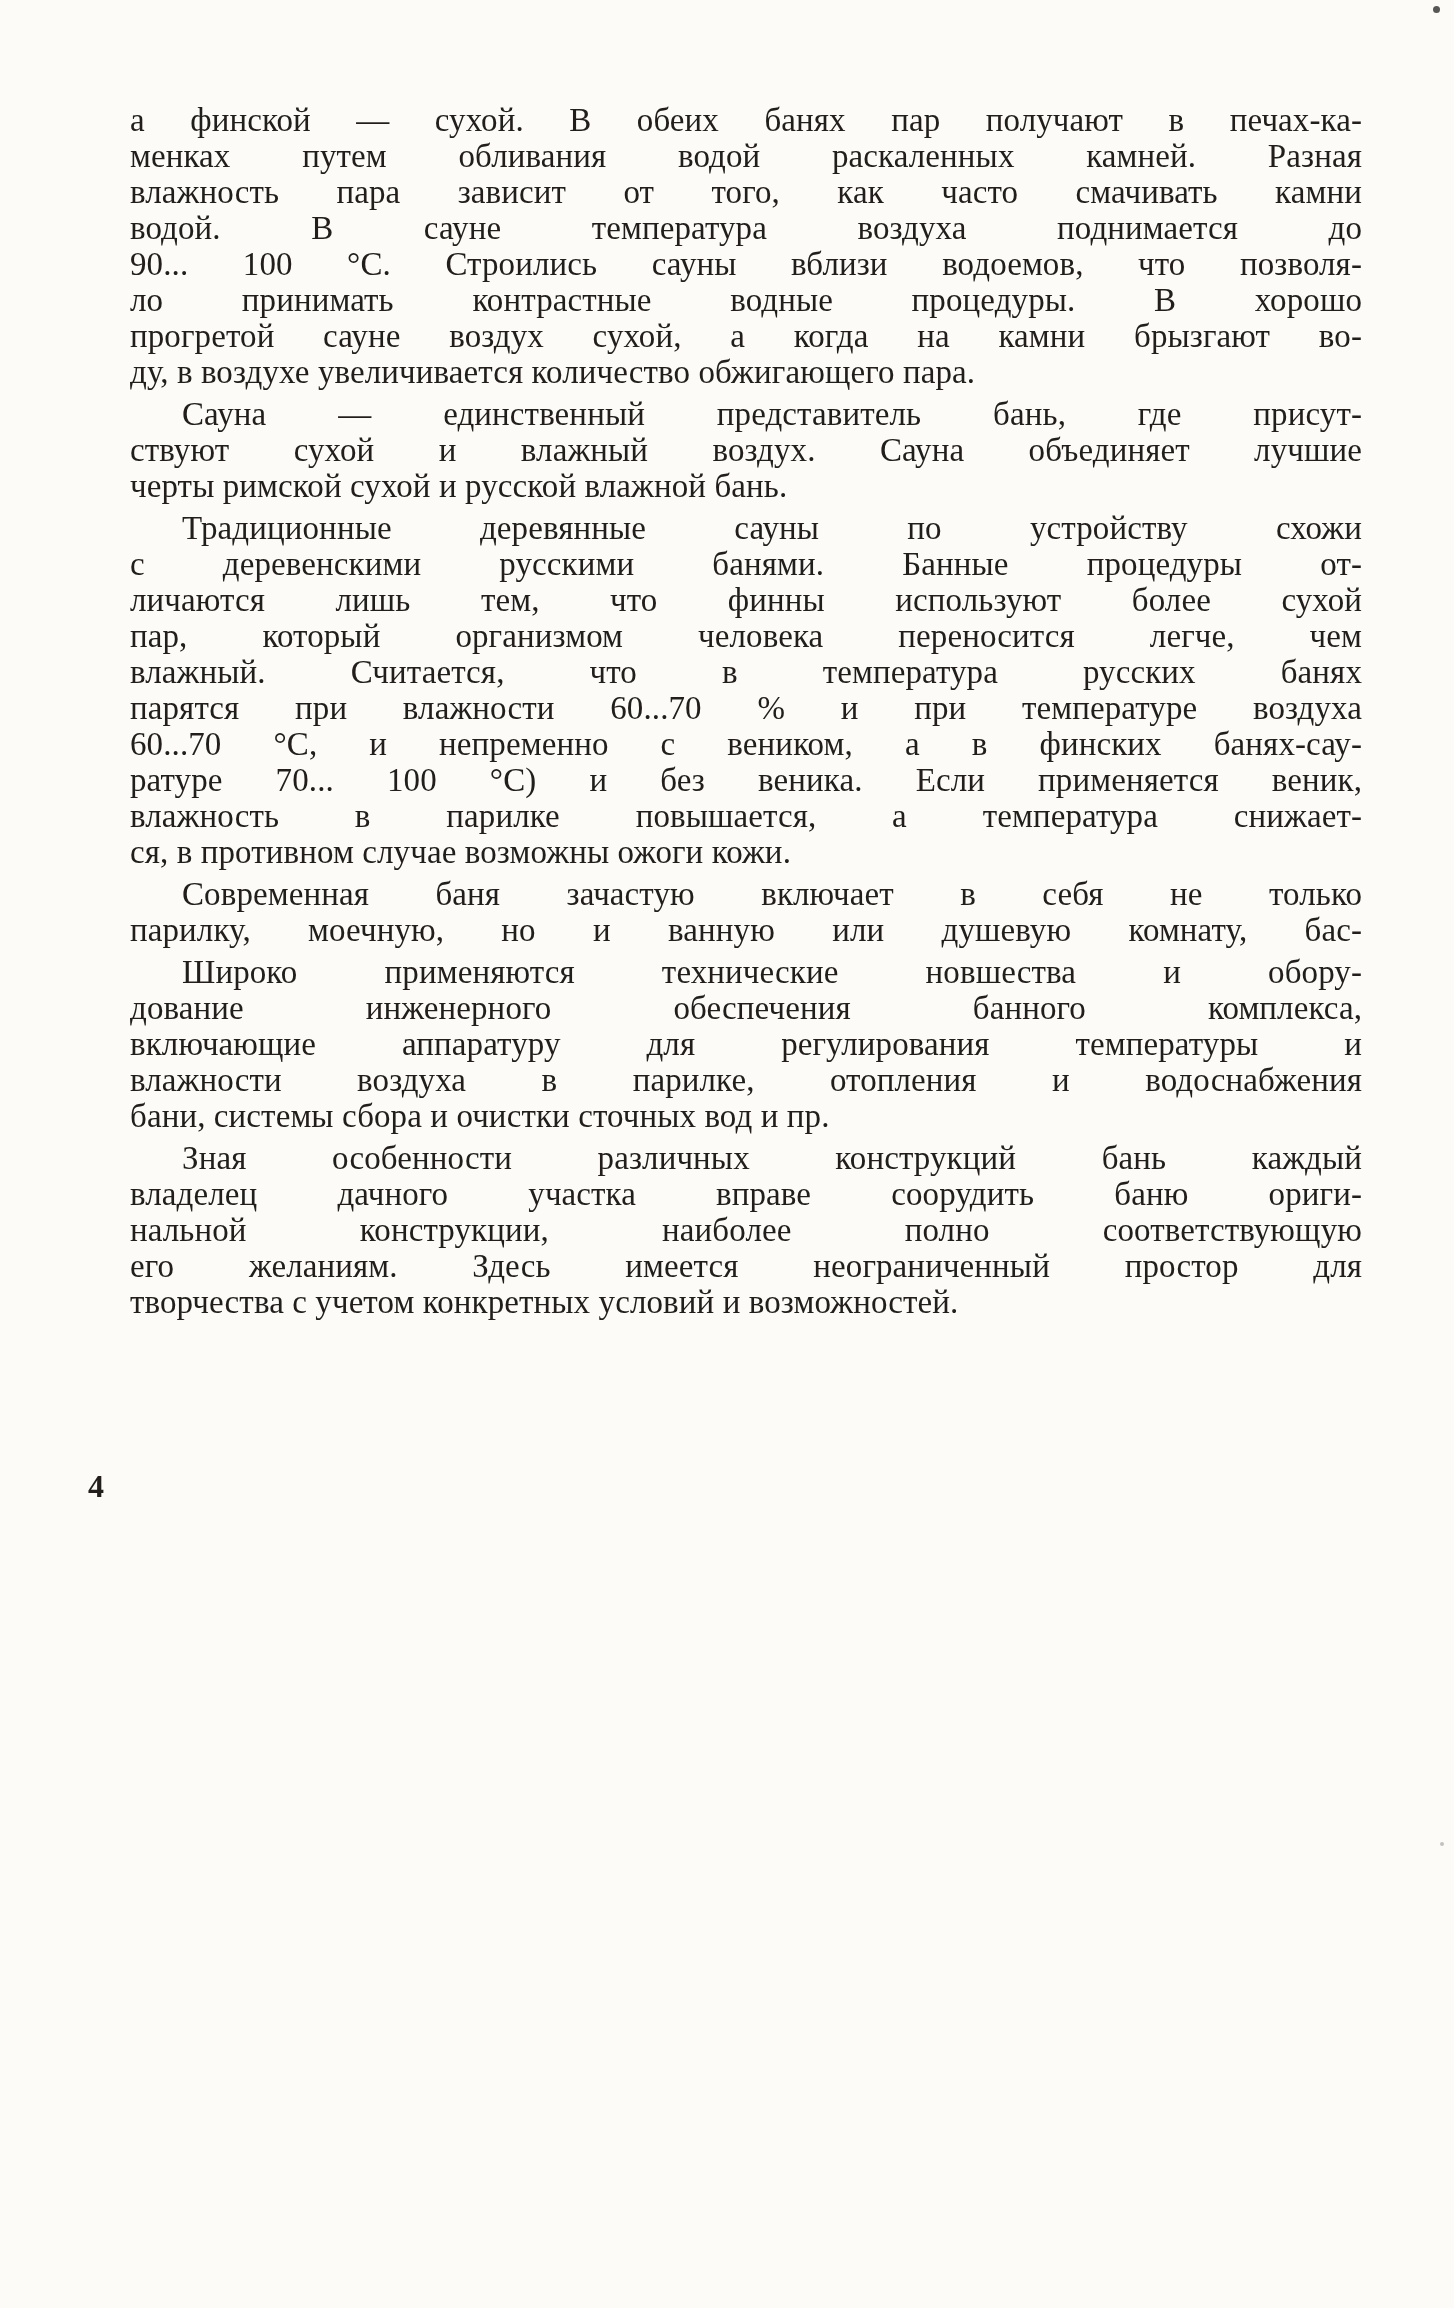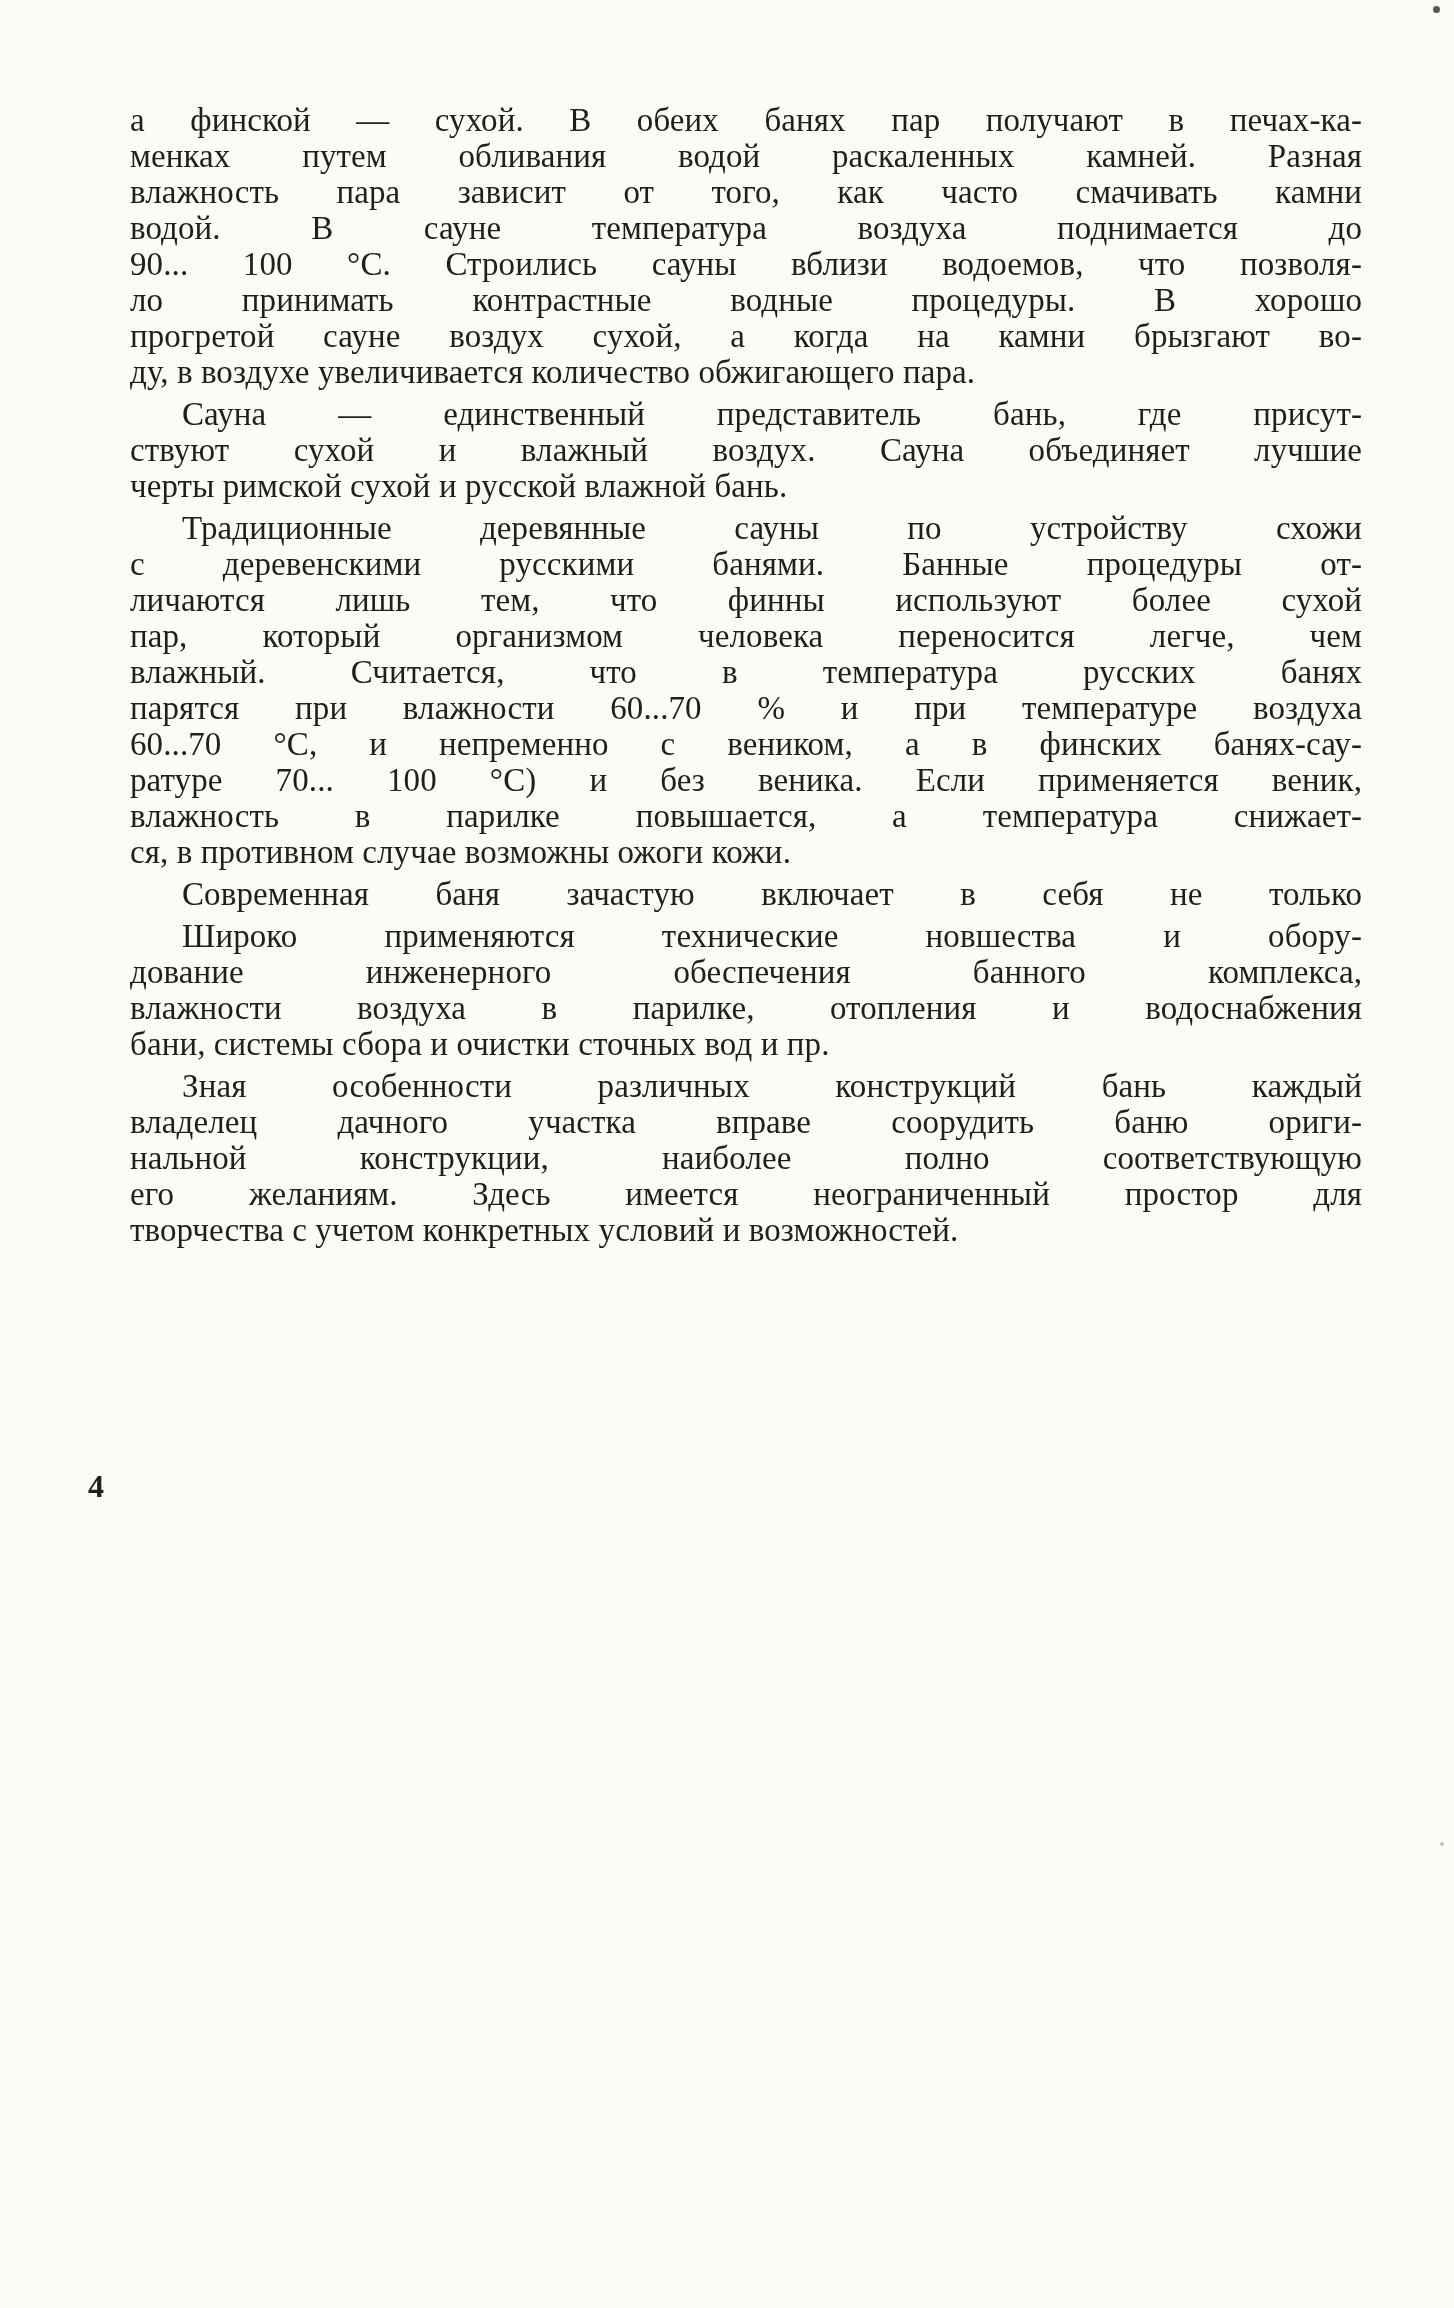--- a/index.html
+++ b/index.html
@@ -77,24 +77,26 @@
       <div class="line">пар, который организмом человека переносится легче, чем</div>
       <div class="line">влажный. Считается, что в температура русских банях</div>
       <div class="line">парятся при влажности 60...70 % и при температуре воздуха</div>
       <div class="line">60...70 °С, и непременно с веником, а в финских банях-сау-</div>
       <div class="line">ратуре 70... 100 °С) и без веника. Если применяется веник,</div>
       <div class="line">влажность в парилке повышается, а температура снижает-</div>
       <div class="line last">ся, в противном случае возможны ожоги кожи.</div>
     </div>
     <div class="paragraph">
       <div class="line first">Современная баня зачастую включает в себя не только</div>
+      <div class="line">парилку, моечную, но и ванную или душевую комнату, бас-</div>
     </div>
     <div class="paragraph">
       <div class="line first">Широко применяются технические новшества и обору-</div>
       <div class="line">дование инженерного обеспечения банного комплекса,</div>
+      <div class="line">включающие аппаратуру для регулирования температуры и</div>
       <div class="line">влажности воздуха в парилке, отопления и водоснабжения</div>
       <div class="line last">бани, системы сбора и очистки сточных вод и пр.</div>
     </div>
     <div class="paragraph">
       <div class="line first">Зная особенности различных конструкций бань каждый</div>
       <div class="line">владелец дачного участка вправе соорудить баню ориги-</div>
       <div class="line">нальной конструкции, наиболее полно соответствующую</div>
       <div class="line">его желаниям. Здесь имеется неограниченный простор для</div>
       <div class="line last">творчества с учетом конкретных условий и возможностей.</div>
     </div>

